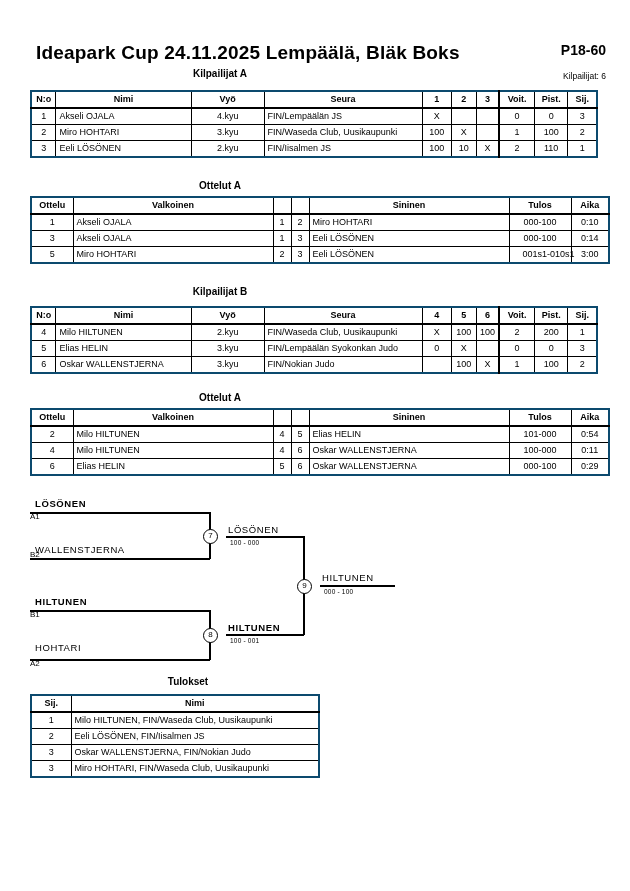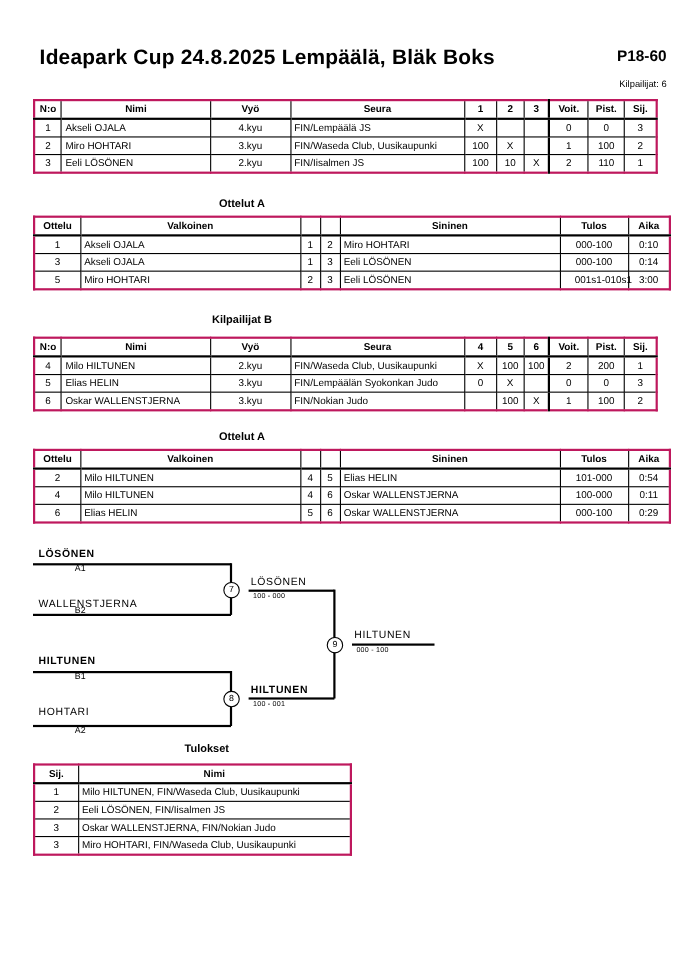--- a/index.html
+++ b/index.html
@@ -36,21 +36,21 @@
   .caption{
     position:absolute;width:440px;left:0;text-align:center;
     font-size:10px;font-weight:bold;
   }
   .caption.res{width:320px;left:28px;}
 
   
   table{border-collapse:collapse;table-layout:fixed;}
   .tbl{
     position:absolute;
-    border:2px solid #be185d;
+    border:2px solid #0c4a6e;
     font-size:9px;
   }
   .tbl td,.tbl th{
     border:1px solid #000;
     padding:0 3px;
     height:15px;
     overflow:visible;
     white-space:nowrap;
     font-weight:normal;
     font-size:9px;
@@ -73,36 +73,37 @@
 
   
   .bracket{position:absolute;left:0;top:498px;width:470px;height:170px;}
   .bk-line{position:absolute;background:#000;}
   .bk-h{height:1.5px;}
   .bk-v{width:1.5px;}
   .bk-name{
     position:absolute;font-size:9.5px;white-space:nowrap;letter-spacing:0.6px;
   }
   .bk-name.bold{font-weight:bold;}
-  .bk-seed{position:absolute;font-size:8px;white-space:nowrap;margin-left:38px;}
+  .bk-seed{position:absolute;font-size:8px;white-space:nowrap;}
   .bk-score{position:absolute;font-size:6.5px;white-space:nowrap;letter-spacing:0.2px;}
   .bk-node{
     position:absolute;width:13px;height:13px;border:1.2px solid #000;border-radius:50%;
     font-size:8px;line-height:12px;text-align:center;background:#fff;font-weight:normal;
   }
 </style>
 </head>
 <body>
 
 <div class="page">
 
   <div class="hdr">
-    <div class="hdr-title">Ideapark Cup  24.8.2025  Lempäälä, Bläk Boks</div>
+    <div class="hdr-title">Ideapark Cup  24.11.2025  Lempäälä, Bläk Boks</div>
     <div class="hdr-cat">P18-60</div>
   </div>
+  <div class="sub-left">Kilpailijat A</div>
   <div class="sub-right">Kilpailijat: 6</div>
 
   <table class="tbl" id="pool-a-table" style="left:30px;top:90px;width:568px;">
     <colgroup>
       <col style="width:24px">
         <col style="width:130px">
         <col style="width:70px">
         <col style="width:152px">
       <col style="width:28px">
         <col style="width:24px">
@@ -124,21 +125,21 @@
         <th class="c">Pist.</th>
         <th class="c">Sij.</th>
       </tr>
     </thead>
     <tbody>
       <tr>
         <td class="c">1</td>
         <td class="l">Akseli OJALA</td>
         <td class="c">4.kyu</td>
         <td class="l spill">
-            <span>FIN/Lempäälä JS</span>
+            <span>FIN/Lempäälän JS</span>
           </td>
         <td class="c">X</td>
         <td class="c"></td>
         <td class="c"></td>
         <td class="c grpsep">0</td>
         <td class="c">0</td>
         <td class="c">3</td>
       </tr>
       <tr>
         <td class="c">2</td>

